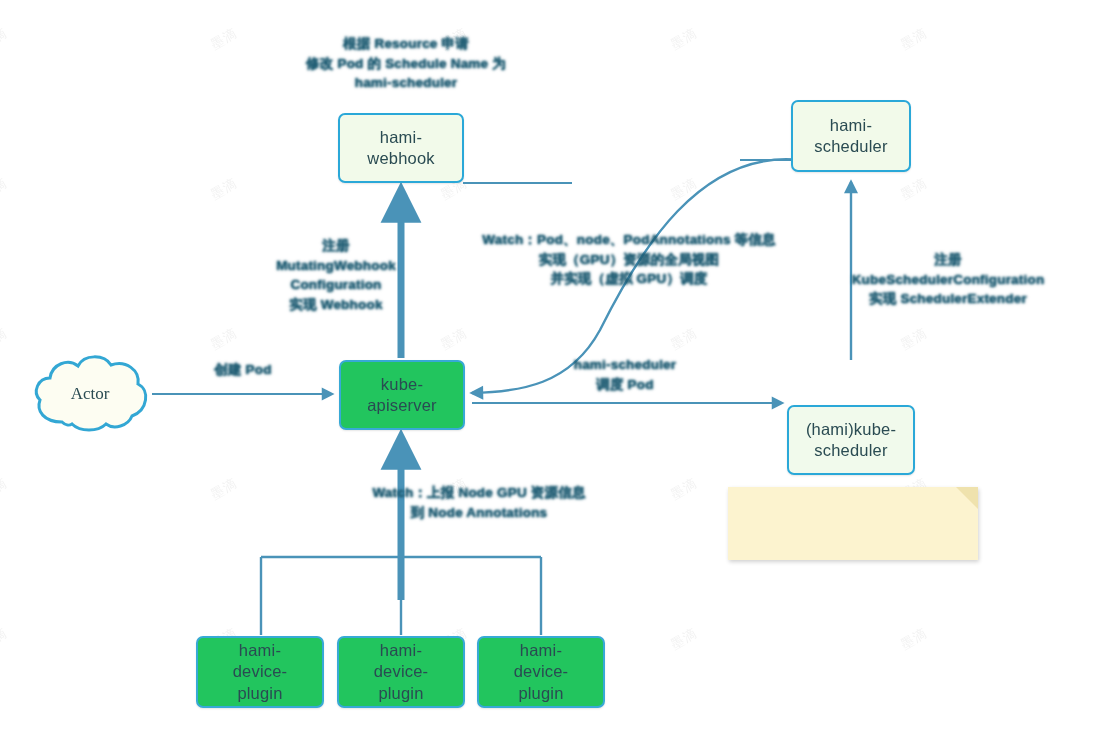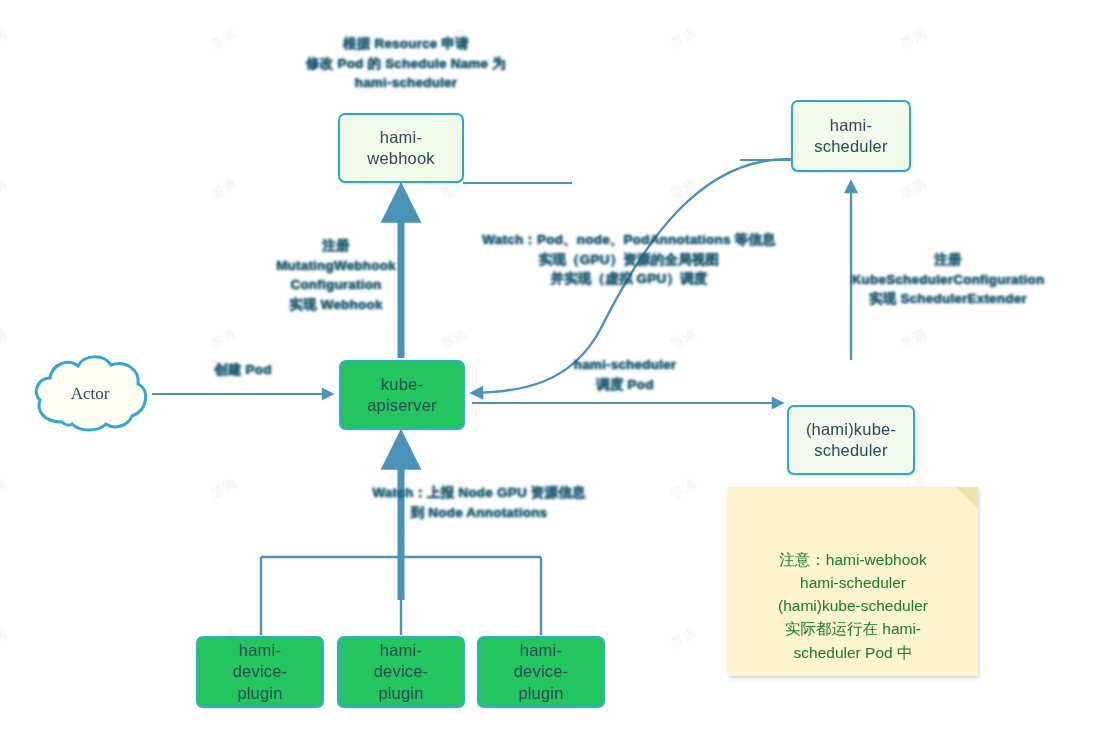--- a/index.html
+++ b/index.html
@@ -223,20 +223,15 @@
   <div class="elabel" style="left:184px; top:360px; width:118px;">创建 Pod</div>
 
   <div class="elabel" style="left:530px; top:355px; width:190px;">hami-scheduler
 调度 Pod</div>
 
   <div class="elabel" style="left:326px; top:483px; width:306px;">Watch：上报 Node GPU 资源信息
 到 Node Annotations</div>
 
   <div class="note" style="left:728px; top:487px; width:250px;">
     <div class="fold"></div>
-    <span>注意：hami-webhook
-hami-scheduler
-(hami)kube-scheduler
-实际都运行在 hami-
-scheduler Pod 中</span>
   </div>
 
 </div>
 
 </body></html>

